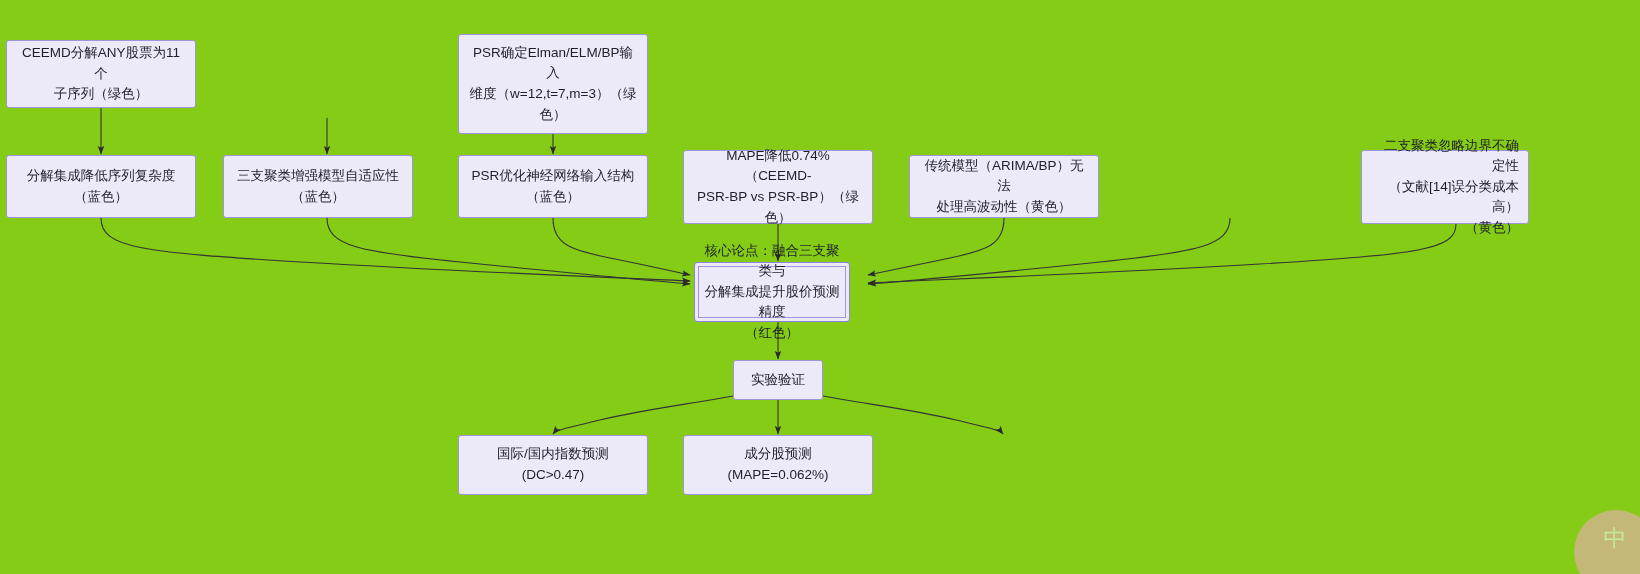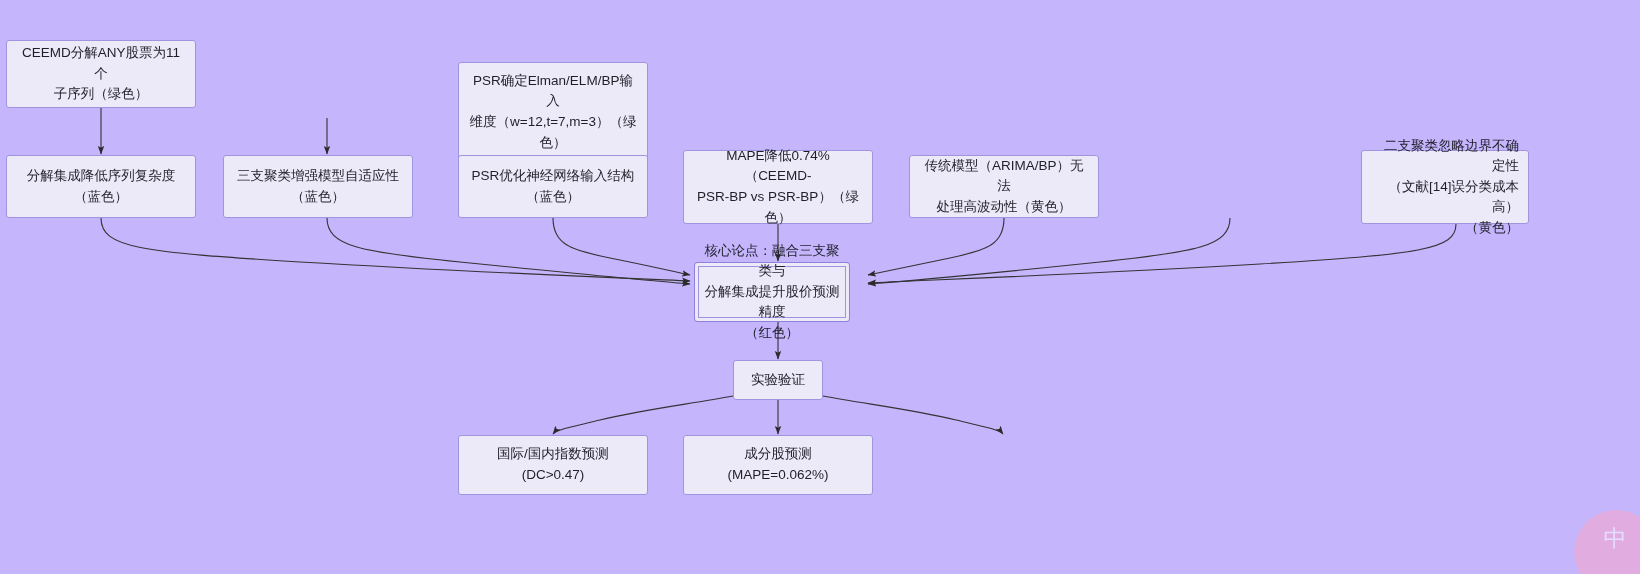--- a/index.html
+++ b/index.html
@@ -7,21 +7,21 @@
     padding: 0;
     background: #ffffff;
   }
   body {
     font-family: "Liberation Sans", "DejaVu Sans", sans-serif;
   }
   #canvas {
     position: relative;
     width: 1640px;
     height: 574px;
-    background: #c4b5fd;
+    background: #84cc16;
     overflow: hidden;
   }
   #edges {
     position: absolute;
     left: 0;
     top: 0;
     width: 1640px;
     height: 574px;
     pointer-events: none;
   }
@@ -105,21 +105,21 @@
       <path d="M823,396 C866,404 916,410 956,420 C986,427 1000,430 1003,434"></path>
     </g>
   </svg>
 
   <div class="node" style="left:6px;top:40px;width:190px;height:68px;">
     <span class="txt">CEEMD分解ANY股票为11个
 子序列（绿色）</span>
   </div>
 
 
-  <div class="node" style="left:458px;top:34px;width:190px;height:100px;margin-top:28px;">
+  <div class="node" style="left:458px;top:34px;width:190px;height:100px;">
     <span class="txt">PSR确定Elman/ELM/BP输入
 维度（w=12,t=7,m=3）（绿
 色）</span>
   </div>
 
   <div class="node" style="left:6px;top:155px;width:190px;height:63px;">
     <span class="txt">分解集成降低序列复杂度
 （蓝色）</span>
   </div>
 

